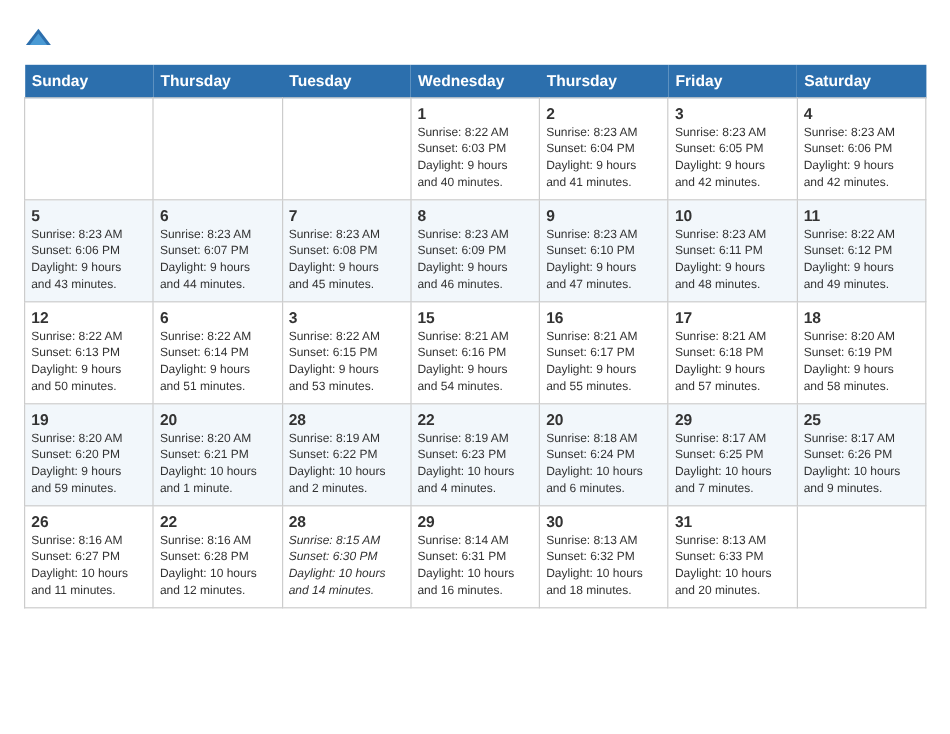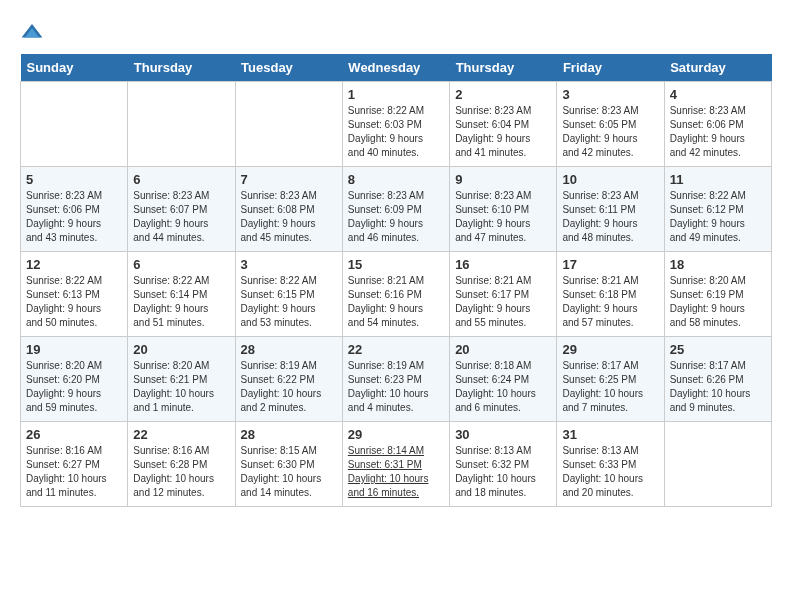--- a/index.html
+++ b/index.html
@@ -320,28 +320,28 @@
         </td>
         <td>
           <span class="day-number">22</span>
           <div class="day-info" style="white-space: pre-line;">Sunrise: 8:16 AM
 Sunset: 6:28 PM
 Daylight: 10 hours
 and 12 minutes.</div>
         </td>
         <td>
           <span class="day-number">28</span>
-          <div class="day-info" style="white-space: pre-line;">Sunrise: 8:15 AM
+          <div class="day-info" style="white-space: pre-line; font-style: italic;">Sunrise: 8:15 AM
 Sunset: 6:30 PM
 Daylight: 10 hours
 and 14 minutes.</div>
         </td>
         <td>
           <span class="day-number">29</span>
-          <div class="day-info" style="white-space: pre-line; text-decoration: underline;">Sunrise: 8:14 AM
+          <div class="day-info" style="white-space: pre-line;">Sunrise: 8:14 AM
 Sunset: 6:31 PM
 Daylight: 10 hours
 and 16 minutes.</div>
         </td>
         <td>
           <span class="day-number">30</span>
           <div class="day-info" style="white-space: pre-line;">Sunrise: 8:13 AM
 Sunset: 6:32 PM
 Daylight: 10 hours
 and 18 minutes.</div>

